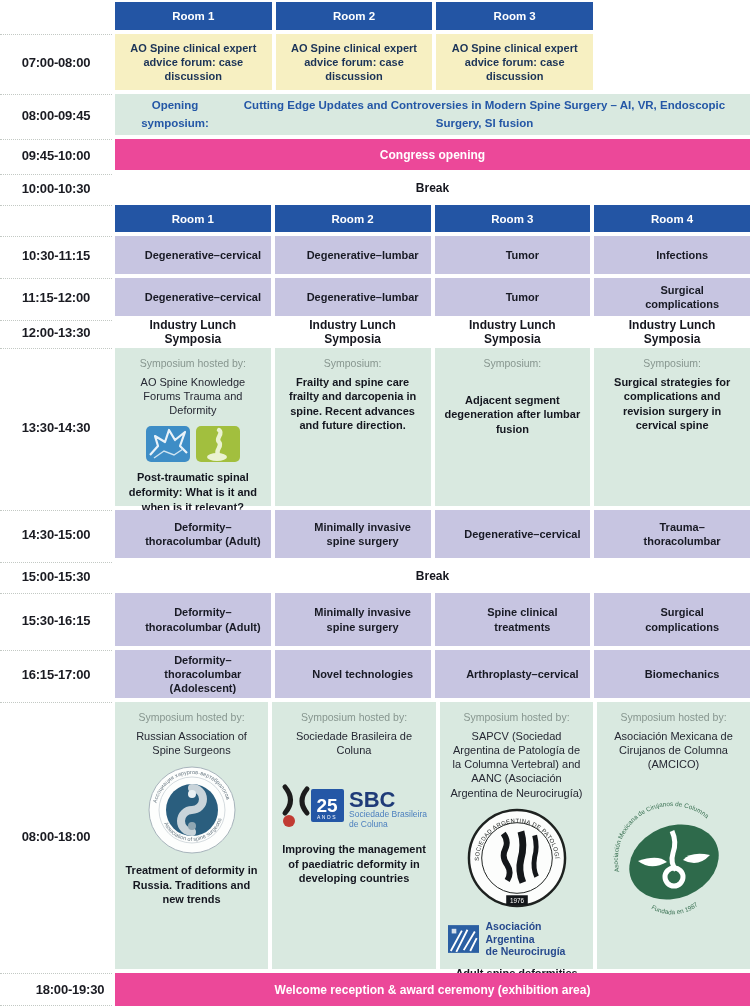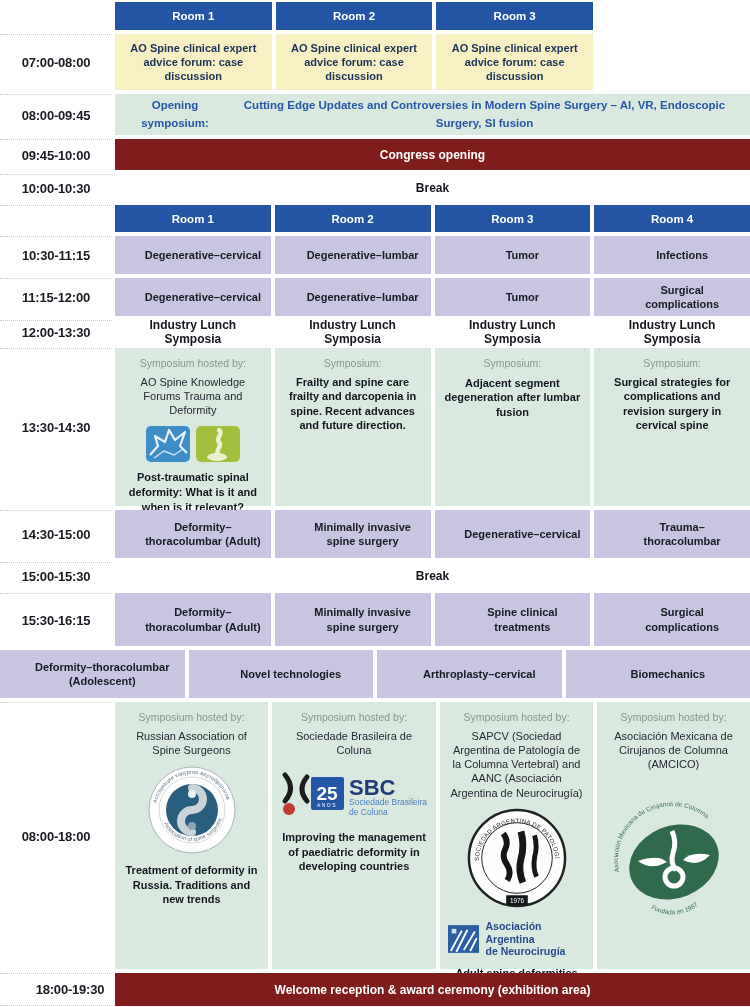--- a/index.html
+++ b/index.html
@@ -9,21 +9,21 @@
   .timecol { flex:0 0 112px; margin-right:3px; display:flex; align-items:center; justify-content:center;
              font-size:13px; font-weight:700; color:#1A1B22; border-top:1px dotted #C3C9C4; letter-spacing:-0.2px; }
   .row.nt .timecol { border-top:none; }
   .row.last .timecol { border-bottom:1px dotted #C3C9C4;padding-left:28px; }
   .cells { flex:1; display:flex; gap:4px; }
   .cell { flex:1; display:flex; align-items:center; justify-content:center; text-align:center; padding:4px 8px; }
   .spacer { flex:0 0 153px; }
   .hdr { background:#2355A4; color:#fff; font-size:11.5px; font-weight:700; }
   .yellow { background:#F7F0C2; color:#1B3357; font-weight:700; font-size:11px; line-height:1.3; }
   .greenbar { background:#D9E9E0; color:#2457A6; font-weight:700; font-size:11.5px; line-height:1.55; flex-direction:row; }
-  .navybar { background:#7f1d1d; color:#fff; font-weight:700; font-size:12px; }
+  .navybar { background:#ec4899; color:#fff; font-weight:700; font-size:12px; }
   .breakcell { background:none; color:#15161E; font-weight:700; font-size:12px;text-align:center; }
   .lav { background:#C7C5E1; color:#181A24; font-weight:700; font-size:11px; line-height:1.3;padding-left:28px; }
   .plain { background:none; color:#15161E; font-weight:700; font-size:12px; }
   .sym { background:#D9E9E0; flex-direction:column; justify-content:flex-start; padding:9px 8px; }
   .sym-label { font-size:10.5px; color:#87968F; line-height:1.2; }
   .sym-host { font-size:11px; color:#262833; margin-top:5px; line-height:1.3; }
   .sym-title { font-size:11px; font-weight:700; color:#14161F; margin-top:8px; line-height:1.32; }
   .sym-logos { margin-top:8px; display:flex; justify-content:center; }
   .aanc { display:flex; align-items:center; gap:6px; margin-top:10px; }
   .aanc-text { text-align:left; font-size:10.5px; font-weight:700; color:#274A8E; line-height:1.2; }
@@ -137,21 +137,21 @@
           </svg>
         </div>
         <div class="sym-title" style="margin-top:7px;">Post-traumatic spinal deformity: What is it and when is it relevant?</div>
       </div>
       <div class="cell sym">
         <div class="sym-label">Symposium:</div>
         <div class="sym-title" style="margin-top:5px;">Frailty and spine care frailty and darcopenia in spine. Recent advances and future direction.</div>
       </div>
       <div class="cell sym">
         <div class="sym-label">Symposium:</div>
-        <div class="sym-title" style="margin-top:6px;">Adjacent segment degeneration after lumbar fusion</div>
+        <div class="sym-title" style="margin-top:23px;">Adjacent segment degeneration after lumbar fusion</div>
       </div>
       <div class="cell sym">
         <div class="sym-label">Symposium:</div>
         <div class="sym-title" style="margin-top:5px;">Surgical strategies for complications and revision surgery in cervical spine</div>
       </div>
     </div>
   </div>
 
   <div class="row h48">
     <div class="timecol">14:30-15:00</div>
@@ -174,20 +174,21 @@
     <div class="timecol">15:30-16:15</div>
     <div class="cells">
       <div class="cell lav">Deformity–thoracolumbar (Adult)</div>
       <div class="cell lav">Minimally invasive spine surgery</div>
       <div class="cell lav">Spine clinical treatments</div>
       <div class="cell lav">Surgical complications</div>
     </div>
   </div>
 
   <div class="row h48">
+    <div class="timecol">16:15-17:00</div>
     <div class="cells">
       <div class="cell lav">Deformity–thoracolumbar (Adolescent)</div>
       <div class="cell lav">Novel technologies</div>
       <div class="cell lav">Arthroplasty–cervical</div>
       <div class="cell lav">Biomechanics</div>
     </div>
   </div>
 
   <div class="row h267">
     <div class="timecol">08:00-18:00</div>
@@ -211,21 +212,21 @@
             <circle cx="45" cy="29" r="4" fill="#EAF0F3"></circle>
             <circle cx="45" cy="61" r="4" fill="#8FA6B2"></circle>
           </svg>
         </div>
         <div class="sym-title">Treatment of deformity in Russia. Traditions and new trends</div>
       </div>
 
       <div class="cell sym">
         <div class="sym-label">Symposium hosted by:</div>
         <div class="sym-host">Sociedade Brasileira de Coluna</div>
-        <div class="sym-logos" style="margin-top:12px;">
+        <div class="sym-logos" style="margin-top:24px;">
           <svg width="148" height="50" viewBox="0 0 148 50">
             <path d="M5 6 q11 13 0 26" stroke="#1C1C1C" stroke-width="5" fill="none" stroke-linecap="round"></path>
             <circle cx="9" cy="40" r="6" fill="#C13B33"></circle>
             <path d="M27 8 q-10 12 0 24" stroke="#1C1C1C" stroke-width="5" fill="none" stroke-linecap="round"></path>
             <rect x="31" y="8" width="33" height="33" rx="2" fill="#2457A6"></rect>
             <text x="47" y="31" fill="#FFFFFF" font-size="19" font-weight="bold" text-anchor="middle" font-family="Liberation Sans, sans-serif">25</text>
             <text x="47" y="38" fill="#FFFFFF" font-size="5" text-anchor="middle" letter-spacing="1.5" font-family="Liberation Sans, sans-serif">ANOS</text>
             <text x="69" y="26" fill="#1F3B78" font-size="22" font-weight="bold" font-family="Liberation Sans, sans-serif">SBC</text>
             <text x="69" y="36" fill="#4B7FBE" font-size="8.5" font-family="Liberation Sans, sans-serif">Sociedade Brasileira</text>
             <text x="69" y="46" fill="#4B7FBE" font-size="8.5" font-family="Liberation Sans, sans-serif">de Coluna</text>

